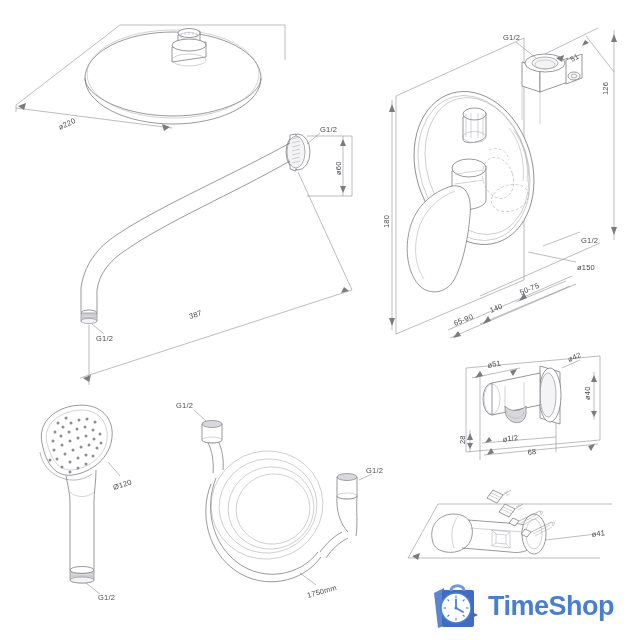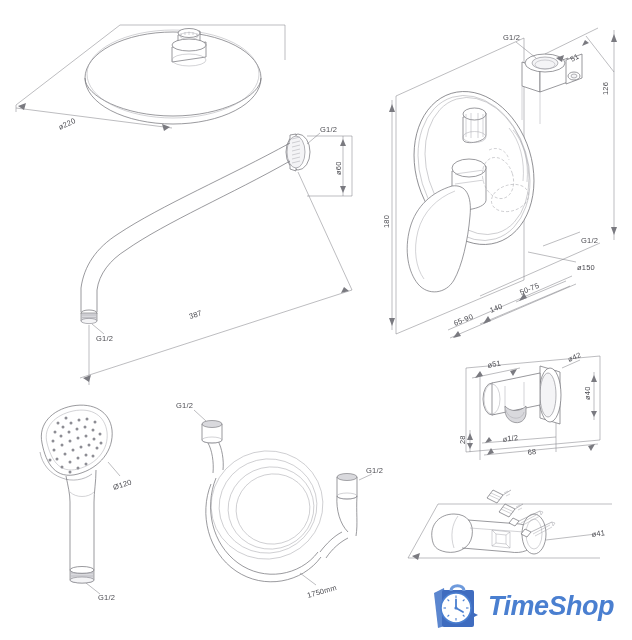--- a/index.html
+++ b/index.html
@@ -32,21 +32,20 @@
     left:430px;top:581px;
     display:flex;align-items:center;gap:6px;
   }
   .logo-text{
     font-family:"Liberation Sans", sans-serif;
     font-size:27px;
     font-weight:bold;
     color:#4a7fd0;
     letter-spacing:-0.5px;
     line-height:1;
-    font-style:italic;
   }
 </style>
 </head>
 <body>
 
 <div id="sheet">
 
 <svg class="draw" viewBox="0 0 632 640" xmlns="http://www.w3.org/2000/svg">
 
   <g>

